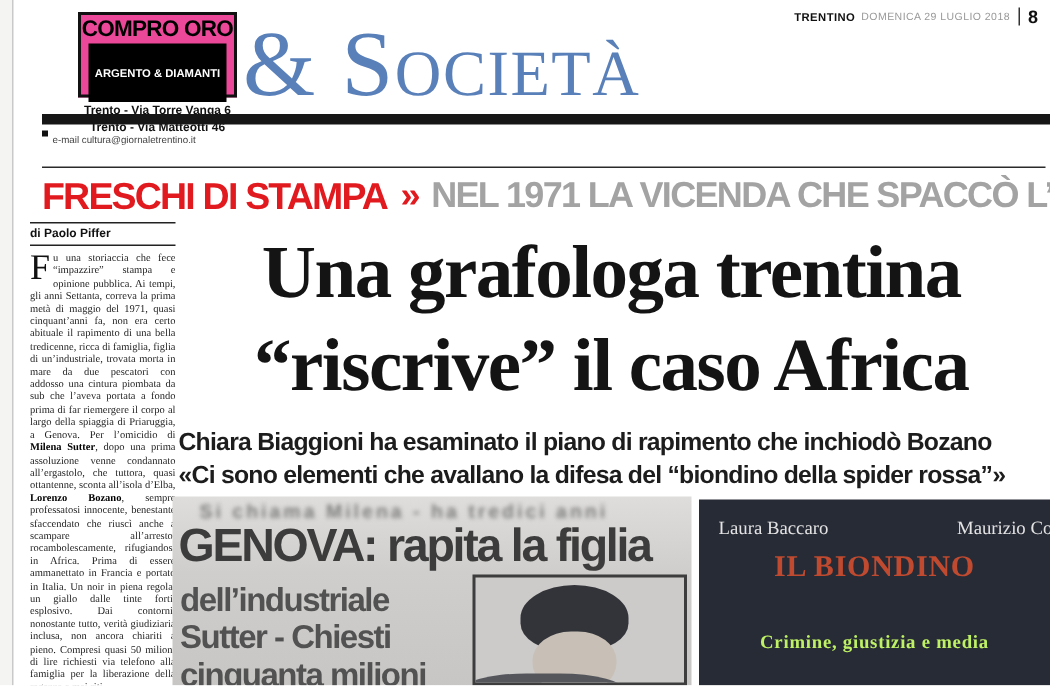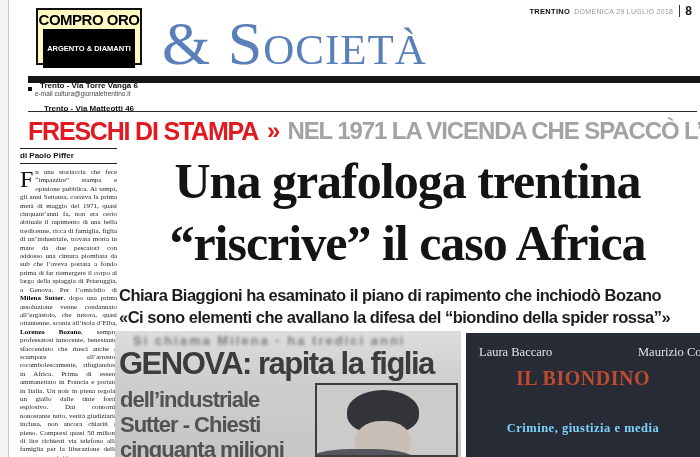--- a/index.html
+++ b/index.html
@@ -5,27 +5,27 @@
   html,body{margin:0;padding:0;}
   body{width:700px;height:457px;overflow:hidden;background:#ffffff;
        font-family:"Liberation Serif",serif;position:relative;}
   .page{position:absolute;inset:0;width:700px;height:457px;overflow:hidden;background:#fff;}
 
   
   .edge-strip{position:absolute;left:0;top:0;bottom:0;width:8px;background:#f4f4f2;}
   .edge-line{position:absolute;left:8px;top:0;bottom:0;width:1px;background:#c9c9c9;}
 
   
-  .ad-box{position:absolute;left:36px;top:8px;width:106px;height:57px;background:#fef9c3;
+  .ad-box{position:absolute;left:52px;top:8px;width:106px;height:57px;background:#ec4899;
           border:2px solid #111;box-sizing:border-box;text-align:center;
           font-family:"Liberation Sans",sans-serif;padding-top:2px;}
   .ad-line1{font-size:15px;font-weight:bold;color:#000;letter-spacing:-0.5px;line-height:16px;}
   .ad-line2{display:inline-block;background:#000;color:#fff;font-size:7.5px;font-weight:bold;
             padding:15px 4px;line-height:9px;margin-top:1px;}
-  .ad-line3,.ad-line4{font-size:8px;font-weight:bold;color:#111;line-height:10px;margin-top:13px;}
+  .ad-line3,.ad-line4{font-size:8px;font-weight:bold;color:#111;line-height:10px;margin-top:1px;}
 
   
   .masthead{position:absolute;left:152px;top:8px;height:66px;display:flex;align-items:baseline;}
   .mast-bold{font-family:"Liberation Sans",sans-serif;font-weight:bold;font-size:54px;
              color:#4a78b6;letter-spacing:-2px;line-height:66px;}
   .mast-serif{font-family:"Liberation Serif",serif;font-size:62px;color:#5a80ba;
               font-variant:small-caps;margin-left:10px;letter-spacing:1px;}
 
   .dateline{position:absolute;right:8px;top:4px;display:flex;align-items:center;
             font-family:"Liberation Sans",sans-serif;margin-left:44px;}
@@ -91,21 +91,21 @@
   .cover{position:absolute;left:466px;top:333px;width:240px;height:124px;background:#272b36;
          font-family:"Liberation Serif",serif;overflow:visible;}
   .cover-author-left{position:absolute;left:13px;top:12px;font-size:12.5px;color:#e3e3e3;
                      white-space:nowrap;}
   .cover-author-right{position:absolute;left:172px;top:12px;font-size:12.5px;color:#e3e3e3;
                       white-space:nowrap;}
   .cover-title{position:absolute;left:0;top:34px;width:234px;text-align:center;
                font-size:20px;font-weight:bold;color:#bf4a2f;line-height:23px;
                letter-spacing:0.5px;}
   .cover-subtitle{position:absolute;left:0;top:88px;width:234px;text-align:center;
-                  font-size:12.5px;font-weight:bold;color:#7dd3fc;letter-spacing:0.5px;}
+                  font-size:12.5px;font-weight:bold;color:#bef264;letter-spacing:0.5px;}
 </style>
 </head>
 <body>
 
 <div class="page">
 
   <div class="edge-strip"></div>
   <div class="edge-line"></div>
 
   <div class="ad-box">

